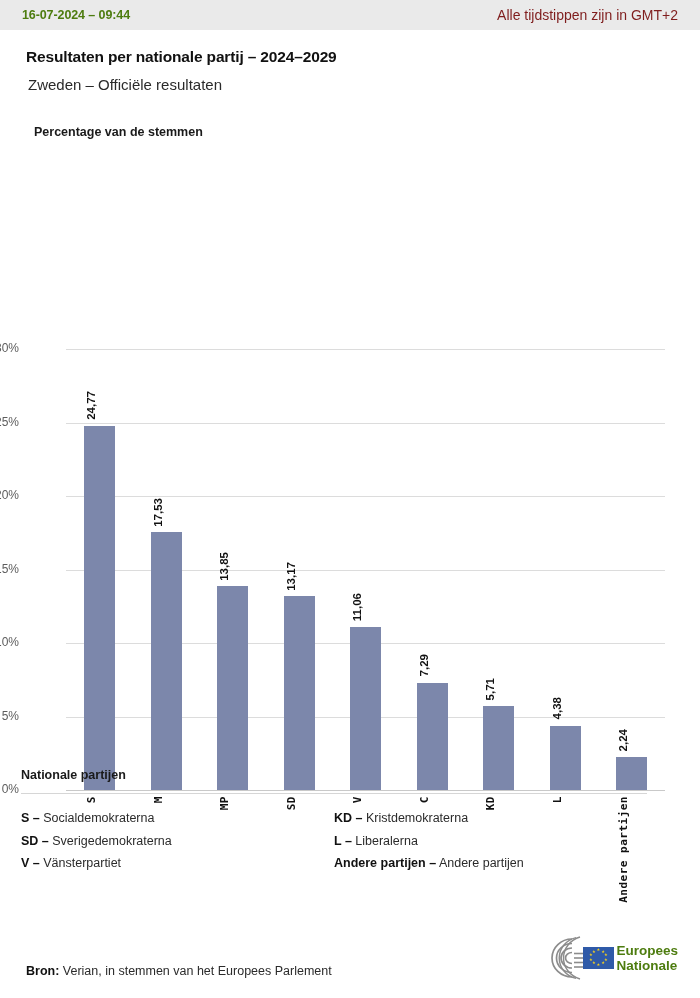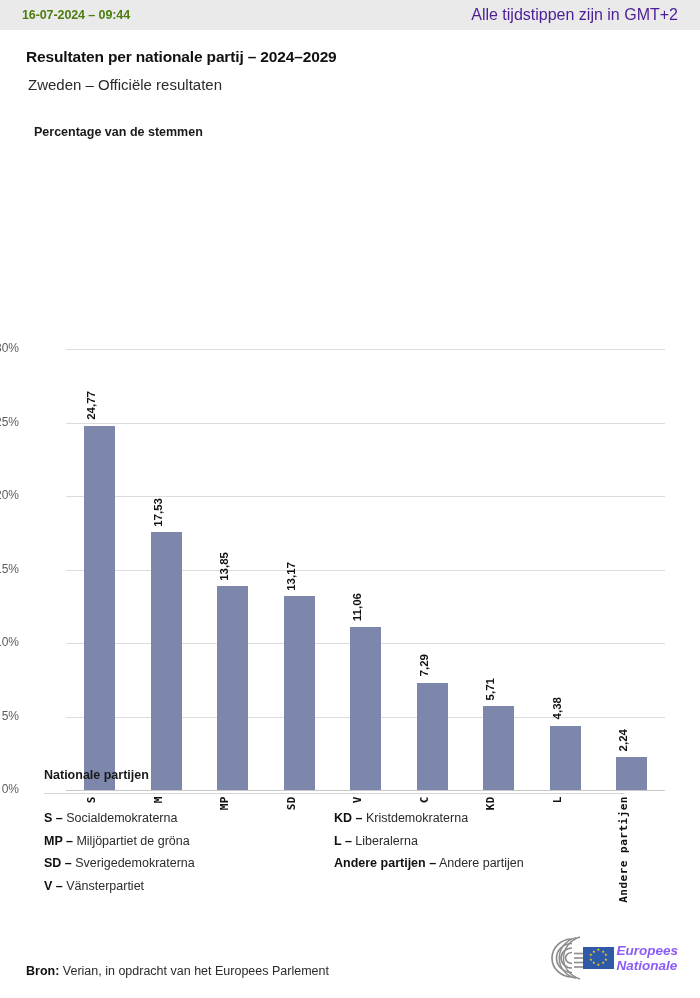--- a/index.html
+++ b/index.html
@@ -26,22 +26,22 @@
     padding: 0 22px;
     box-sizing: border-box;
   }
   .topbar-date {
     font-size: 12.5px;
     font-weight: bold;
     color: #4d7c0f;
     letter-spacing: -0.1px;
   }
   .topbar-tz {
-    font-size: 16px;
-    color: #4c1d95;
+    font-size: 14px;
+    color: #7f1d1d;
   }
 
   
   .titles {
     padding: 18px 26px 0 26px;
   }
   .page-title {
     font-size: 15.5px;
     font-weight: bold;
     color: #111111;
@@ -140,21 +140,21 @@
     font-family: "DejaVu Sans Mono", monospace;
     letter-spacing: 0.5px;
   }
 
   
   .legend {
     position: absolute;
     left: 0;
     top: 768px;
     width: 668px;
-    padding: 0 44px;
+    padding: 0 21px;
     box-sizing: border-box;
   }
   .legend-heading {
     font-size: 12.5px;
     font-weight: bold;
     color: #1a1a1a;
     margin-bottom: 11px;
   }
   .legend-rule {
     height: 1px;
@@ -199,22 +199,21 @@
     right: 22px;
     top: 8px;
     display: flex;
     align-items: center;
   }
   .ep-text {
     margin-left: 0;
     font-size: 13.5px;
     font-weight: bold;
     line-height: 15px;
-    color: #8b5cf6;
-    font-style: italic;
+    color: #4d7c0f;
   }
 </style>
 </head>
 <body>
 
 <div class="topbar">
   <span class="topbar-date">16-07-2024 – 09:44</span>
   <span class="topbar-tz">Alle tijdstippen zijn in GMT+2</span>
 </div>
 
@@ -290,36 +289,35 @@
       </div>
     </div>
 </div>
 
 <div class="legend">
   <div class="legend-heading">Nationale partijen</div>
   <div class="legend-rule"></div>
   <div class="legend-cols">
     <div class="legend-col" id="legend-left">
         <div class="legend-item"><span class="legend-abbr">S –</span><span> Socialdemokraterna</span></div>
-        <div class="legend-item"><span class="legend-abbr">MP –</span><span> Miljöpartiet de gröna</span></div>
         <div class="legend-item"><span class="legend-abbr">SD –</span><span> Sverigedemokraterna</span></div>
         <div class="legend-item"><span class="legend-abbr">V –</span><span> Vänsterpartiet</span></div>
       </div>
     <div class="legend-col" id="legend-right">
         <div class="legend-item"><span class="legend-abbr">KD –</span><span> Kristdemokraterna</span></div>
         <div class="legend-item"><span class="legend-abbr">L –</span><span> Liberalerna</span></div>
         <div class="legend-item"><span class="legend-abbr">Andere partijen –</span><span> Andere partijen</span></div>
       </div>
   </div>
 </div>
 
 <div class="footer">
   <div class="source">
     <b>Bron:</b>
-    <span>Verian, in opdracht van het Europees Parlement</span>
+    <span>Verian, in stemmen van het Europees Parlement</span>
   </div>
   <div class="ep-logo">
     <svg width="88" height="44" viewBox="0 0 88 44">
       <g fill="none" stroke="#8c8c8c" stroke-width="1.7">
         <path d="M44 3 A20 19 0 0 0 44 41"></path>
         <path d="M44 7.5 A15.5 14.5 0 0 0 44 36.5"></path>
         <path d="M44 12 A11 10 0 0 0 44 32"></path>
         <path d="M44 16.5 A6.5 5.5 0 0 0 44 27.5"></path>
       </g>
       <g fill="none" stroke="#8c8c8c" stroke-width="1.4">

